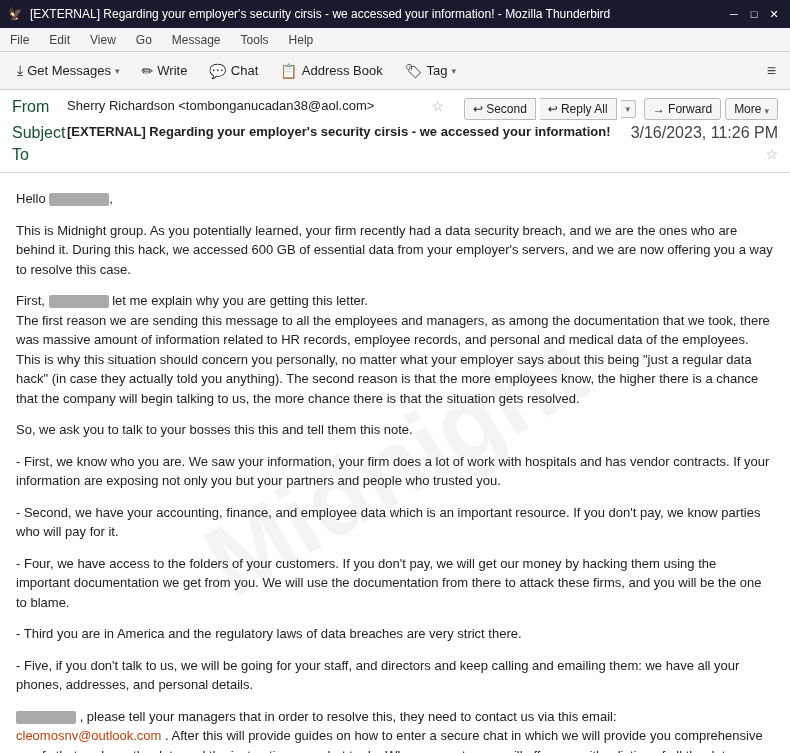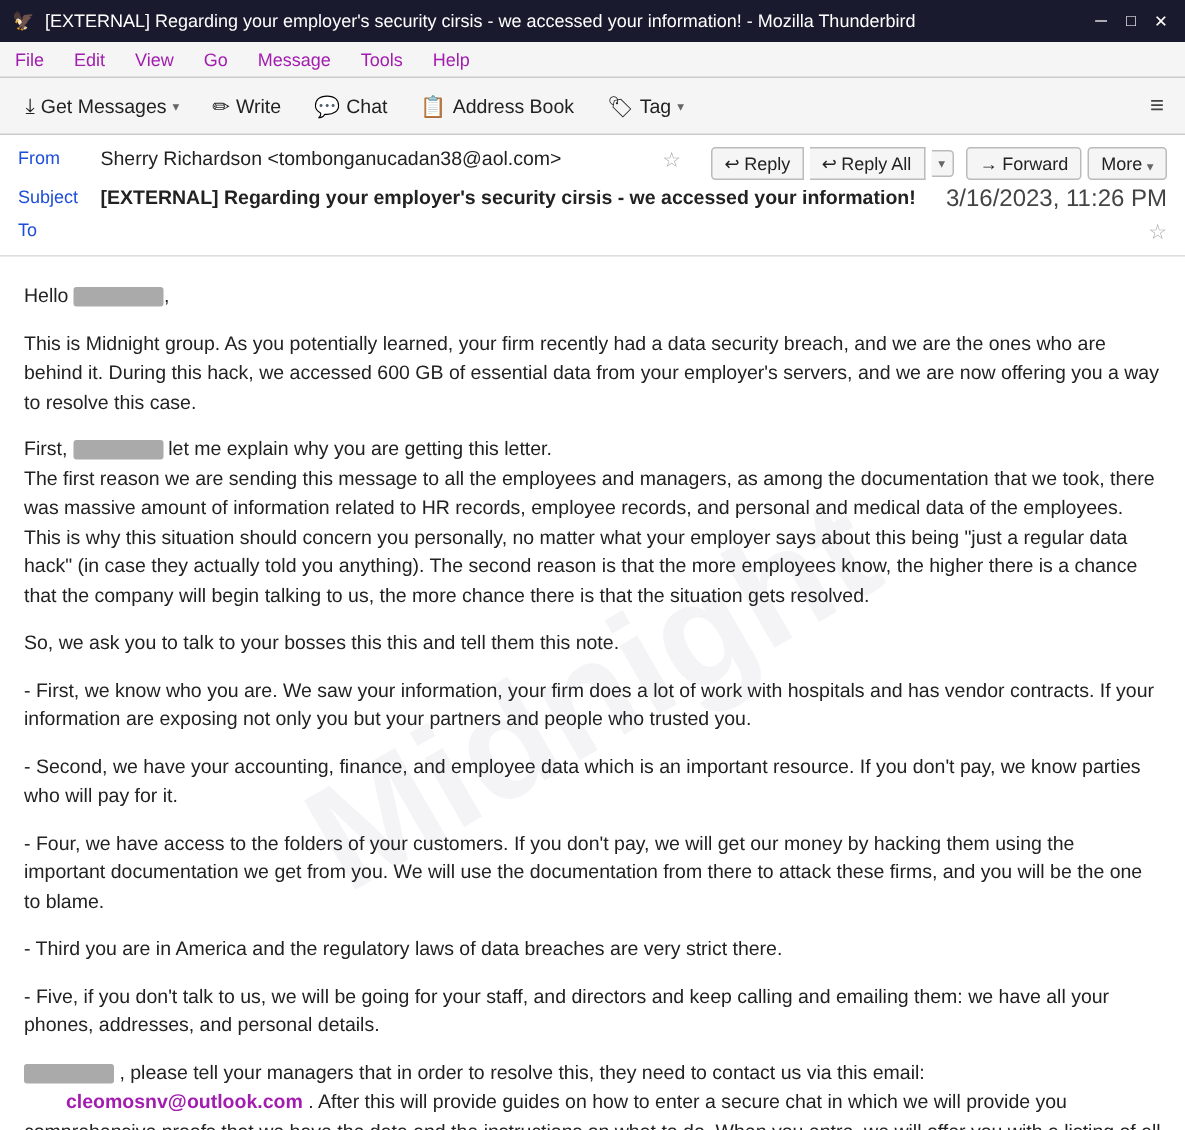--- a/index.html
+++ b/index.html
@@ -61,21 +61,21 @@
       display: flex;
       align-items: center;
       padding: 2px 6px;
       height: 24px;
       font-size: 12px;
       gap: 12px;
     }
     .menu-item {
       cursor: pointer;
       padding: 1px 4px;
-      color: #a21caf;
+      color: #404040;
     }
 
     
     .toolbar {
       background: #f5f5f5;
       border-bottom: 1px solid #ccc;
       display: flex;
       align-items: center;
       padding: 4px 8px;
       height: 38px;
@@ -116,24 +116,24 @@
       border-bottom: 1px solid #ddd;
       padding: 6px 12px;
     }
     .email-header-row {
       display: flex;
       align-items: flex-start;
       padding: 2px 0;
       font-size: 13px;
     }
     .email-header-label {
-      color: #1d4ed8;
+      color: #14532d;
       width: 55px;
       flex-shrink: 0;
-      font-size: 12px;
+      font-size: 16px;
     }
     .email-header-value {
       flex: 1;
       font-weight: normal;
     }
     .email-subject-value {
       font-weight: bold;
       font-size: 13px;
     }
     .email-header-actions {
@@ -207,24 +207,23 @@
     .redacted {
       display: inline-block;
       background: #aaa;
       color: #aaa;
       border-radius: 2px;
       min-width: 60px;
       height: 13px;
       vertical-align: middle;
     }
     .email-link {
-      color: #a21caf;
-      font-weight: bold;
+      color: #c2410c;
+      font-weight: normal;
       text-decoration: none;
-      margin-left: 28px;
     }
     .status-bar {
       background: #f0f0f0;
       border-top: 1px solid #ccc;
       display: flex;
       align-items: center;
       padding: 2px 8px;
       height: 22px;
       font-size: 11px;
       color: #666;
@@ -290,21 +289,21 @@
 
 <div class="email-header">
 
   <div class="email-header-row">
     <span class="email-header-label">From</span>
     <span class="email-header-value">Sherry Richardson &lt;tombonganucadan38@aol.com&gt;</span>
     <span class="star-icon">☆</span>
     <div class="email-header-actions">
       <button class="action-btn action-btn-reply">
         <span>↩</span>
-        <span>Reply</span>
+        <span>Second</span>
       </button>
       <button class="action-btn action-btn-reply-all">
         <span>↩</span>
         <span>Reply All</span>
       </button>
       <button class="action-btn action-btn-more">
         <span class="dropdown-arrow">▾</span>
       </button>
       <button class="action-btn" style="border-radius:3px;margin-left:4px;">
         <span>→</span>

